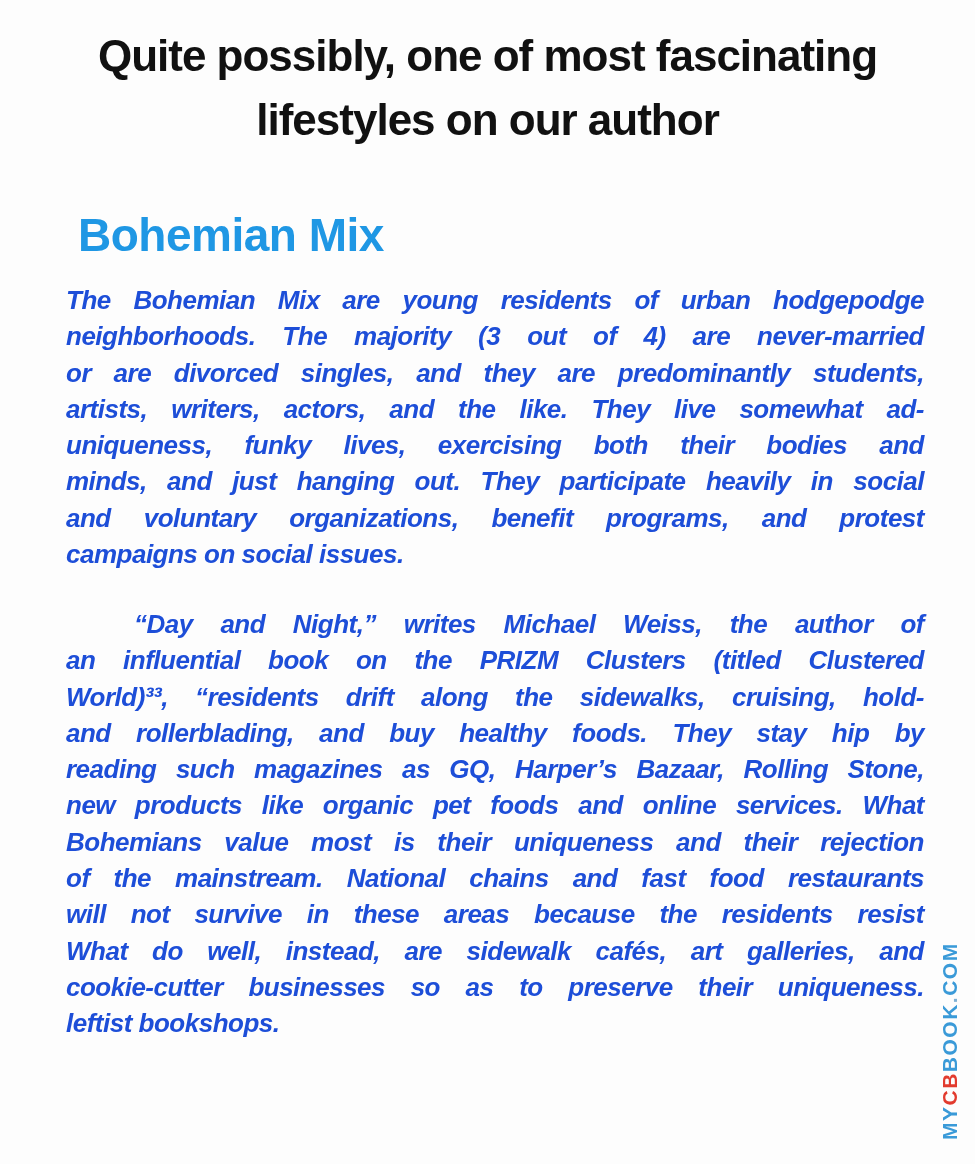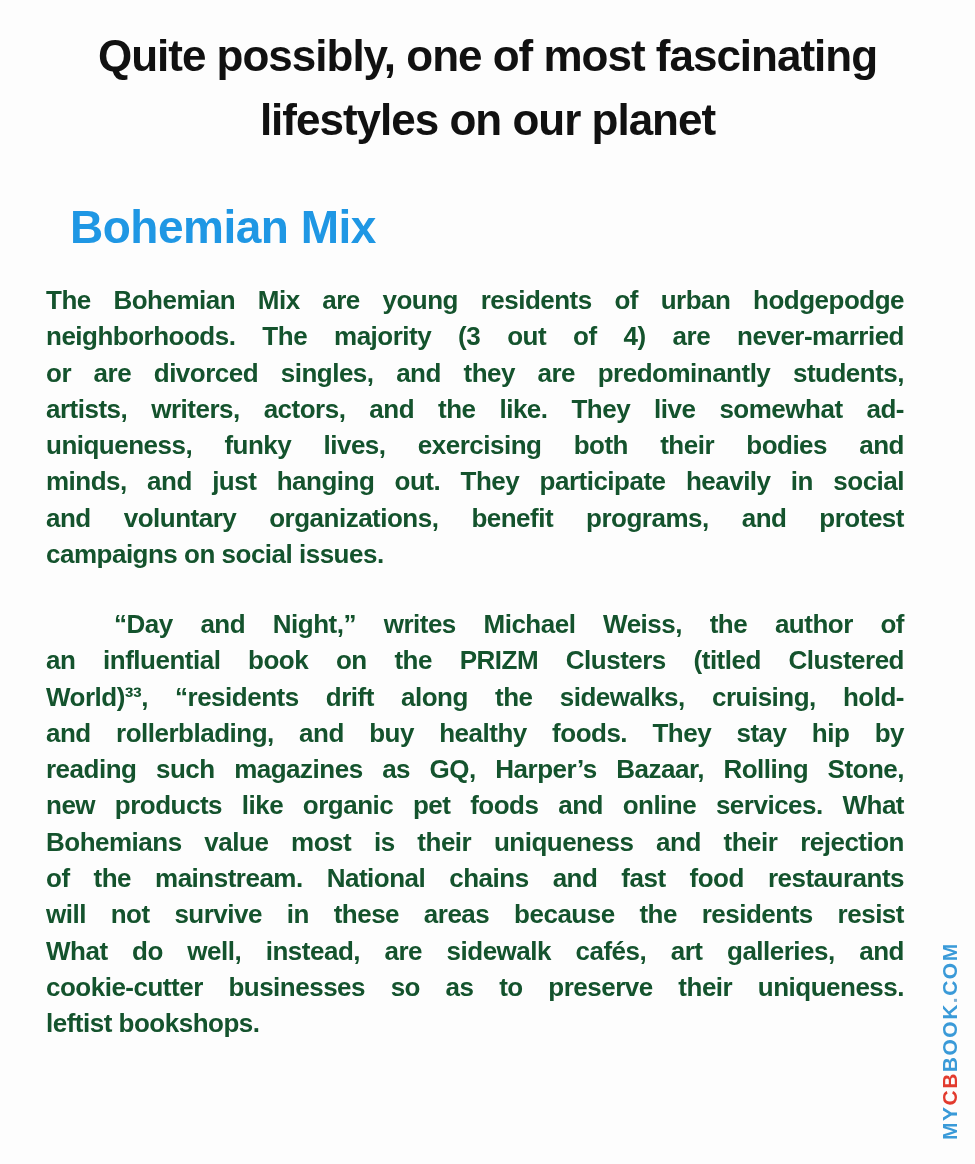--- a/index.html
+++ b/index.html
@@ -29,27 +29,28 @@
     top: 190px;
     left: 62px;
     font-size: 46px;
     line-height: 58px;
     font-weight: 700;
     letter-spacing: -0.5px;
     color: #1f97e4;
   }
   .para {
     position: absolute;
-    left: 46px;
+    left: 66px;
     width: 858px;
     font-size: 26px;
     line-height: 36.3px;
     font-weight: 700;
     letter-spacing: -0.5px;
-    color: #14532d;
+    color: #1d4ed8;
+    font-style: italic;
   }
   .para-1 { top: 282px; }
   .para-2 { top: 606px; }
   .para .line {
     text-align: justify;
     text-align-last: justify;
   }
   .para .line:last-child {
     text-align: right;
     text-align-last: left;
@@ -74,24 +75,24 @@
     font-size: 21px;
     font-weight: 700;
     letter-spacing: 1.5px;
   }
 </style>
 </head>
 <body>
 
 <div class="page-title">
   <div>Quite possibly, one of most fascinating</div>
-  <div>lifestyles on our planet</div>
+  <div>lifestyles on our author</div>
 </div>
 
-<h1 class="section-heading" style="margin:8px;">Bohemian Mix</h1>
+<h1 class="section-heading" style="margin:16px;">Bohemian Mix</h1>
 
 <div class="para para-1">
     <div class="line">The Bohemian Mix are young residents of urban hodgepodge</div>
     <div class="line">neighborhoods. The majority (3 out of 4) are never-married</div>
     <div class="line">or are divorced singles, and they are predominantly students,</div>
     <div class="line">artists, writers, actors, and the like. They live somewhat ad-</div>
     <div class="line">uniqueness, funky lives, exercising both their bodies and</div>
     <div class="line">minds, and just hanging out. They participate heavily in social</div>
     <div class="line">and voluntary organizations, benefit programs, and protest</div>
     <div class="line">campaigns on social issues.</div>

